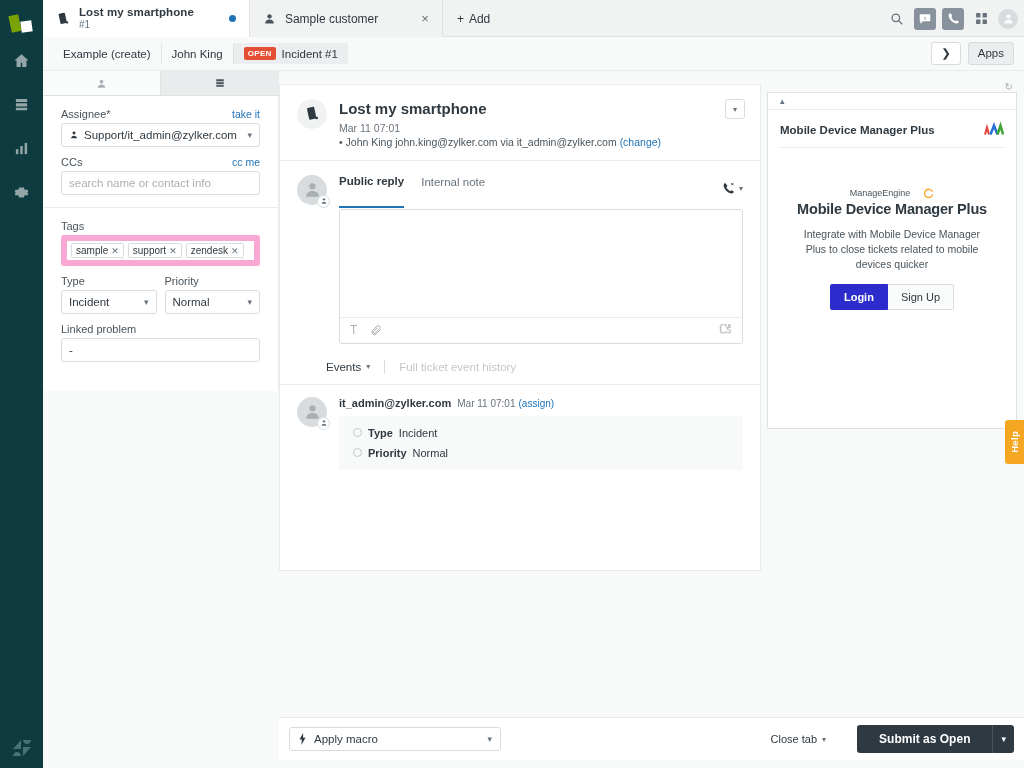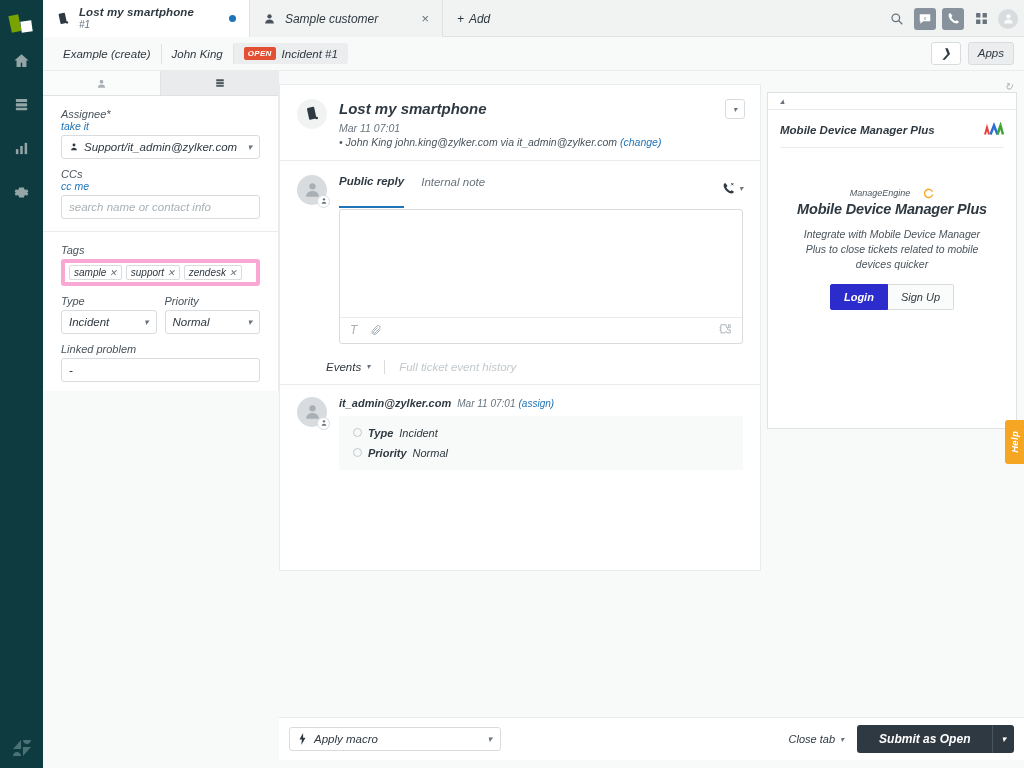--- a/index.html
+++ b/index.html
@@ -3,21 +3,21 @@
 <meta charset="utf-8">
 <style>
   * { box-sizing: border-box; margin: 0; padding: 0; }
   html, body {
     width: 1024px; height: 768px;
     font-family: "Liberation Sans", sans-serif;
     background: #f8f9f9;
     overflow: hidden;
     -webkit-font-smoothing: antialiased;
   }
-  #app { position: relative; width: 1024px; height: 768px; font-style: italic; }
+  #app { position: relative; width: 1024px; height: 768px; }
 
   
   .rail {
     position: absolute; left: 0; top: 0; width: 43px; height: 768px;
     background: #0d3b40; display: flex; flex-direction: column; align-items: center;
   }
   .rail-logo { margin-top: 12px; width: 26px; height: 26px; position: relative; }
   .rail-logo .l1 { position: absolute; left: 1px; top: 3px; width: 10px; height: 17px;
     background: #78a300; transform: rotate(-12deg); }
   .rail-logo .l2 { position: absolute; left: 12px; top: 9px; width: 11px; height: 11px;
@@ -86,33 +86,33 @@
   .props {
     position: absolute; left: 43px; top: 71px; width: 236px; height: 320px;
     background: #fff; border-right: 1px solid #e9ebed;
   }
   .prop-tabs { display: flex; height: 25px; border-bottom: 1px solid #e0e2e2; }
   .prop-tab { flex: 1; display: flex; align-items: center; justify-content: center;
     background: #fafbfb; color: #c2c8cc; }
   .prop-tab.inactive { background: #e9ebed; color: #68737d; border-left: 1px solid #e0e2e2; }
   .prop-body { padding: 12px 18px 0 18px; }
   .field { margin-bottom: 9px; }
-  .flabel-row { display: flex; align-items: flex-start; justify-content: space-between; margin-bottom: 3px; flex-direction: column; }
+  .flabel-row { display: flex; align-items: flex-end; justify-content: space-between; margin-bottom: 3px; }
   .flabel { font-size: 11px; color: #49545c; }
   .flink { font-size: 10.5px; color: #1f73b7; }
   .finput {
     height: 24px; border: 1px solid #d8dcde; border-radius: 3px; background: #fff;
     display: flex; align-items: center; padding: 0 7px; font-size: 11.5px; color: #2f3941;
     position: relative;
   }
   .finput .chev { position: absolute; right: 7px; color: #68737d; font-size: 9px; }
   .finput.placeholder { color: #a9b0b5; }
   .divider-h { height: 1px; background: #e9ebed; margin: 12px -18px 12px -18px; }
   .tagbox {
-    min-height: 22px; border: 4px solid #f9a8d4; border-radius: 3px; background: #fff;
+    min-height: 22px; border: 6px solid #f9a8d4; border-radius: 3px; background: #fff;
     display: flex; align-items: center; gap: 4px; padding: 2px 4px;
   }
   .chip {
     font-size: 10px; color: #2f3941; background: #fff; border: 1px solid #d8dcde;
     border-radius: 2px; padding: 1px 4px; display: flex; align-items: center; gap: 3px;
   }
   .chip .x { color: #68737d; font-size: 9px; }
   .two-col { display: flex; gap: 8px; }
   .two-col .field { flex: 1; }
 
@@ -209,21 +209,21 @@
     position: absolute; left: 279px; bottom: 8px; width: 745px; height: 43px;
     background: #fff; border-top: 1px solid #e9ebed;
     display: flex; align-items: center; padding: 0 10px;
   }
   .macro {
     width: 212px; height: 24px; border: 1px solid #d8dcde; border-radius: 3px;
     display: flex; align-items: center; padding: 0 8px; gap: 7px;
     font-size: 11.5px; color: #2f3941; position: relative;
   }
   .macro .chev { position: absolute; right: 8px; color: #68737d; font-size: 9px; }
-  .bb-right { margin-left: auto; display: flex; gap: 13px; }
+  .bb-right { margin-left: auto; display: flex; gap: 31px; }
   .close-tab { font-size: 11px; color: #2f3941; display: flex; align-items: center; gap: 5px; }
   .submit-wrap { display: flex; }
   .submit-btn { background: #2f3941; color: #fff; font-size: 12px; font-weight: 700;
     padding: 7px 22px; border-radius: 3px 0 0 3px; }
   .submit-chev { background: #2f3941; color: #fff; padding: 7px 8px;
     border-left: 1px solid #49545c; border-radius: 0 3px 3px 0; font-size: 9px;
     display: flex; align-items: center; }
   svg { display: block; }
 </style>
 </head>

